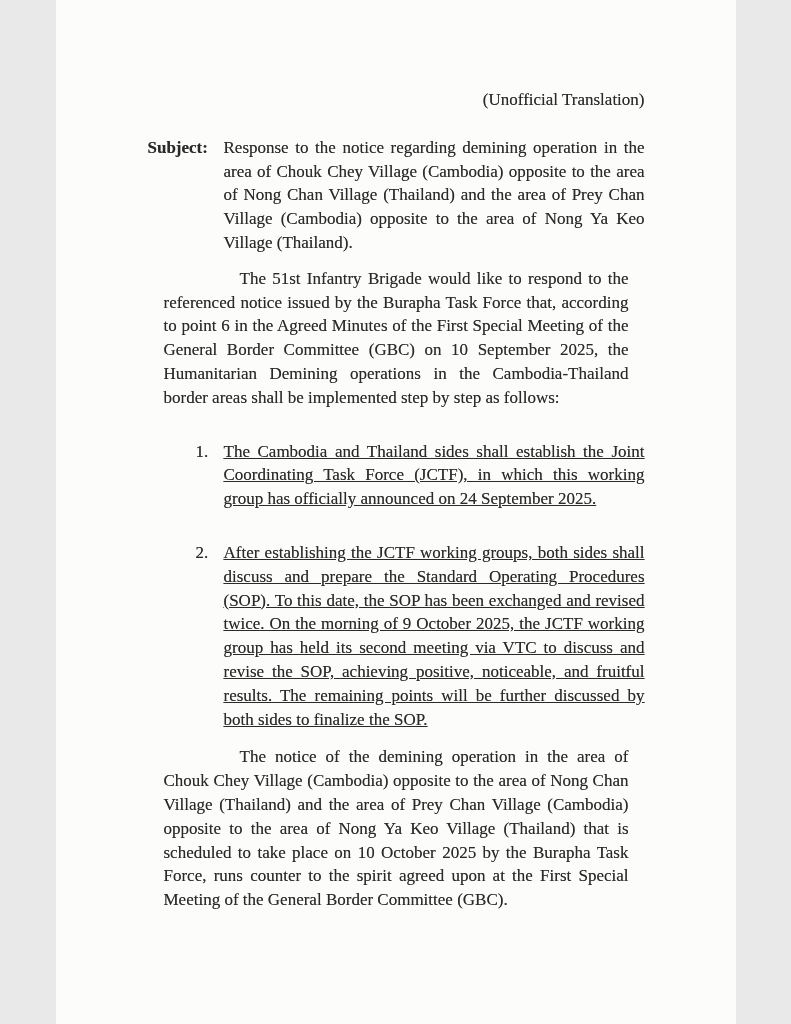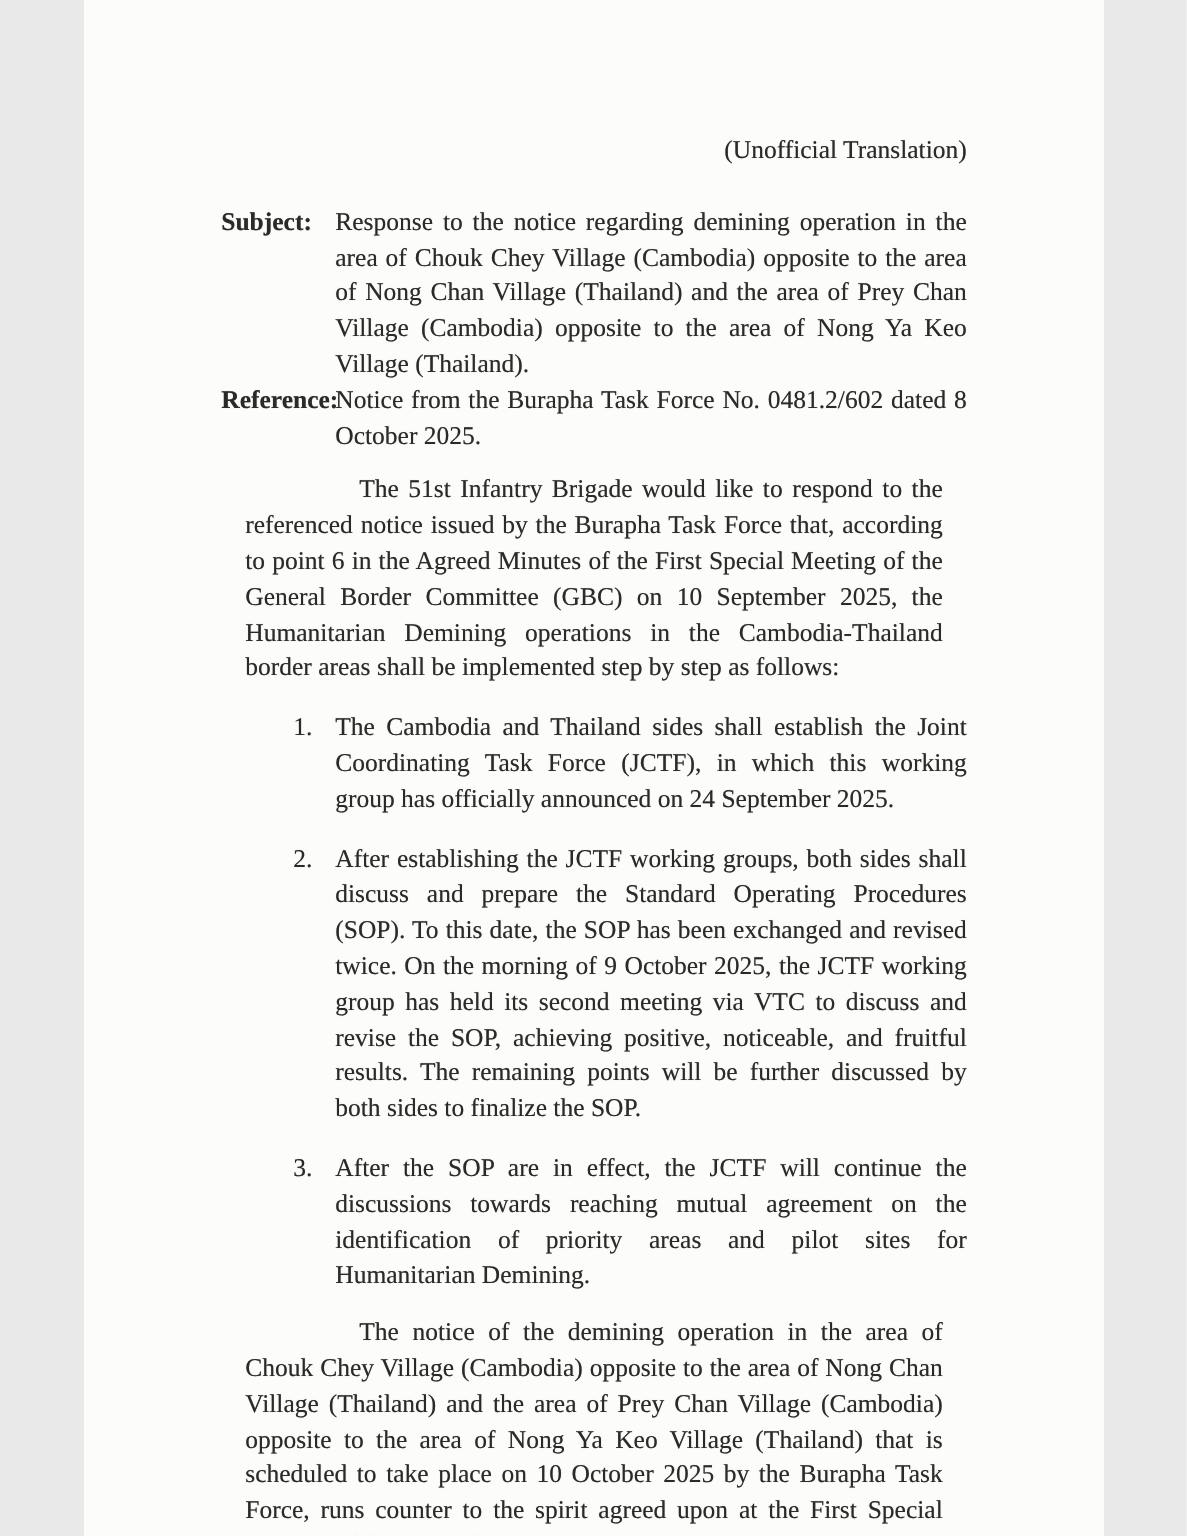--- a/index.html
+++ b/index.html
@@ -44,24 +44,25 @@
     text-align: justify;
     text-indent: 76px;
   }
   .opening {
     margin-top: 12px;
   }
   .list {
     margin-left: 48px;
   }
   .li {
-    margin-top: 16px;
+    margin-top: 30px;
     padding-left: 28px;
     text-indent: -28px;
     text-align: justify;
+    text-decoration: underline;
   }
   .num {
     display: inline-block;
     width: 28px;
     text-indent: 0;
   }
   .closing {
     margin-top: 14px;
   }
 </style>
@@ -69,25 +70,23 @@
 <body>
 
 <div class="page">
 
   <div class="header">
     <div>(Unofficial Translation)</div>
   </div>
 
   <div class="hang subject-block"><span class="hang-label">Subject:</span><span>Response to the notice regarding demining operation in the area of Chouk Chey Village (Cambodia) opposite to the area of Nong Chan Village (Thailand) and the area of Prey Chan Village (Cambodia) opposite to the area of Nong Ya Keo Village (Thailand).</span></div>
 
-  <div class="hang reference-block"><span class="hang-label">Reference:</span><span>Notice from the Burapha Task Force No. 0481.2/602 dated 8 October 2025.</span></div>
 
   <p class="para opening">The 51st Infantry Brigade would like to respond to the referenced notice issued by the Burapha Task Force that, according to point 6 in the Agreed Minutes of the First Special Meeting of the General Border Committee (GBC) on 10 September 2025, the Humanitarian Demining operations in the Cambodia-Thailand border areas shall be implemented step by step as follows:</p>
 
   <div class="list">
     <div class="li"><span class="num">1.</span><span>The Cambodia and Thailand sides shall establish the Joint Coordinating Task Force (JCTF), in which this working group has officially announced on 24 September 2025.</span></div>
     <div class="li"><span class="num">2.</span><span>After establishing the JCTF working groups, both sides shall discuss and prepare the Standard Operating Procedures (SOP). To this date, the SOP has been exchanged and revised twice. On the morning of 9 October 2025, the JCTF working group has held its second meeting via VTC to discuss and revise the SOP, achieving positive, noticeable, and fruitful results. The remaining points will be further discussed by both sides to finalize the SOP.</span></div>
-    <div class="li"><span class="num">3.</span><span>After the SOP are in effect, the JCTF will continue the discussions towards reaching mutual agreement on the identification of priority areas and pilot sites for Humanitarian Demining.</span></div>
   </div>
 
   <p class="para closing">The notice of the demining operation in the area of Chouk Chey Village (Cambodia) opposite to the area of Nong Chan Village (Thailand) and the area of Prey Chan Village (Cambodia) opposite to the area of Nong Ya Keo Village (Thailand) that is scheduled to take place on 10 October 2025 by the Burapha Task Force, runs counter to the spirit agreed upon at the First Special Meeting of the General Border Committee (GBC).</p>
 
 </div>
 
 </body></html>

